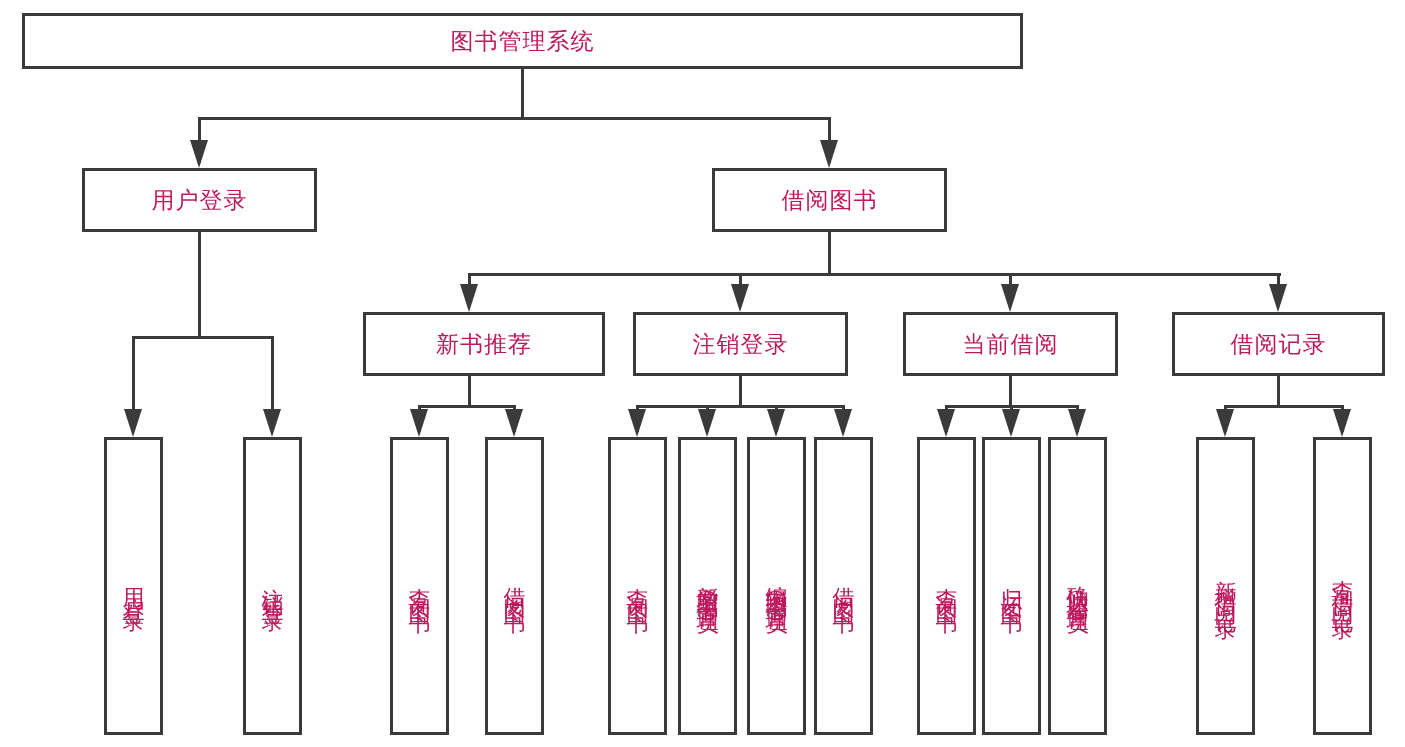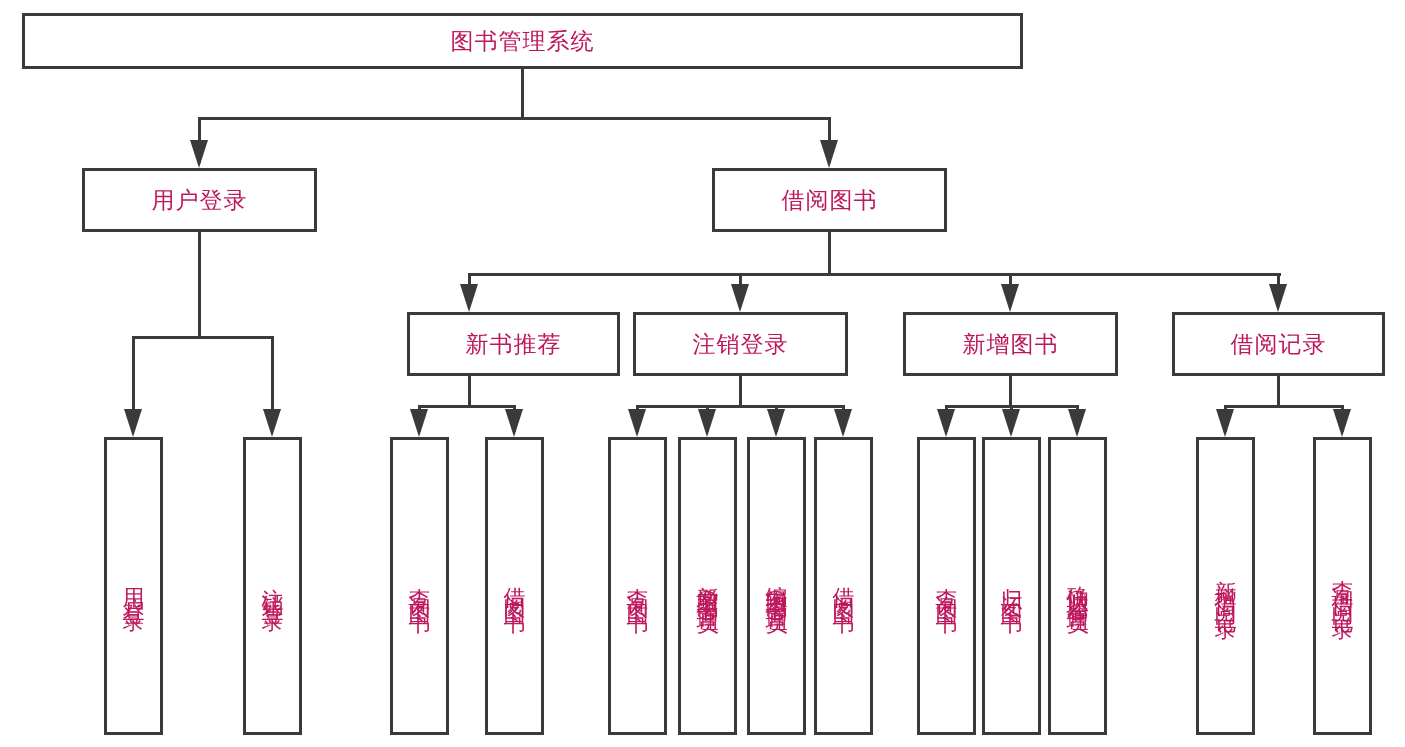--- a/index.html
+++ b/index.html
@@ -82,23 +82,23 @@
   <div class="hl" style="left:469px; top:273px; width:812px;"></div>
   <div class="vl" style="left:468px; top:273px; height:27px;"></div>
   <div class="arrowhead" style="left:460px; top:284px;"></div>
   <div class="vl" style="left:739px; top:273px; height:27px;"></div>
   <div class="arrowhead" style="left:731px; top:284px;"></div>
   <div class="vl" style="left:1009px; top:273px; height:27px;"></div>
   <div class="arrowhead" style="left:1001px; top:284px;"></div>
   <div class="vl" style="left:1277px; top:273px; height:27px;"></div>
   <div class="arrowhead" style="left:1269px; top:284px;"></div>
 
-  <div class="box hbox" style="left:363px; top:312px; width:213px; height:64px;margin-left:44px;">新书推荐</div>
+  <div class="box hbox" style="left:363px; top:312px; width:242px; height:64px;">新书推荐</div>
   <div class="box hbox" style="left:633px; top:312px; width:215px; height:64px;">注销登录</div>
-  <div class="box hbox" style="left:903px; top:312px; width:215px; height:64px;">新增图书</div>
+  <div class="box hbox" style="left:903px; top:312px; width:215px; height:64px;">当前借阅</div>
   <div class="box hbox" style="left:1172px; top:312px; width:213px; height:64px;">借阅记录</div>
 
   <div class="vl" style="left:468px; top:376px; height:29px;"></div>
   <div class="hl" style="left:418px; top:405px; width:98px;"></div>
   <div class="vl" style="left:418px; top:405px; height:27px;"></div>
   <div class="arrowhead" style="left:410px; top:409px;"></div>
   <div class="vl" style="left:513px; top:405px; height:27px;"></div>
   <div class="arrowhead" style="left:505px; top:409px;"></div>
 
   <div class="vl" style="left:739px; top:376px; height:29px;"></div>

